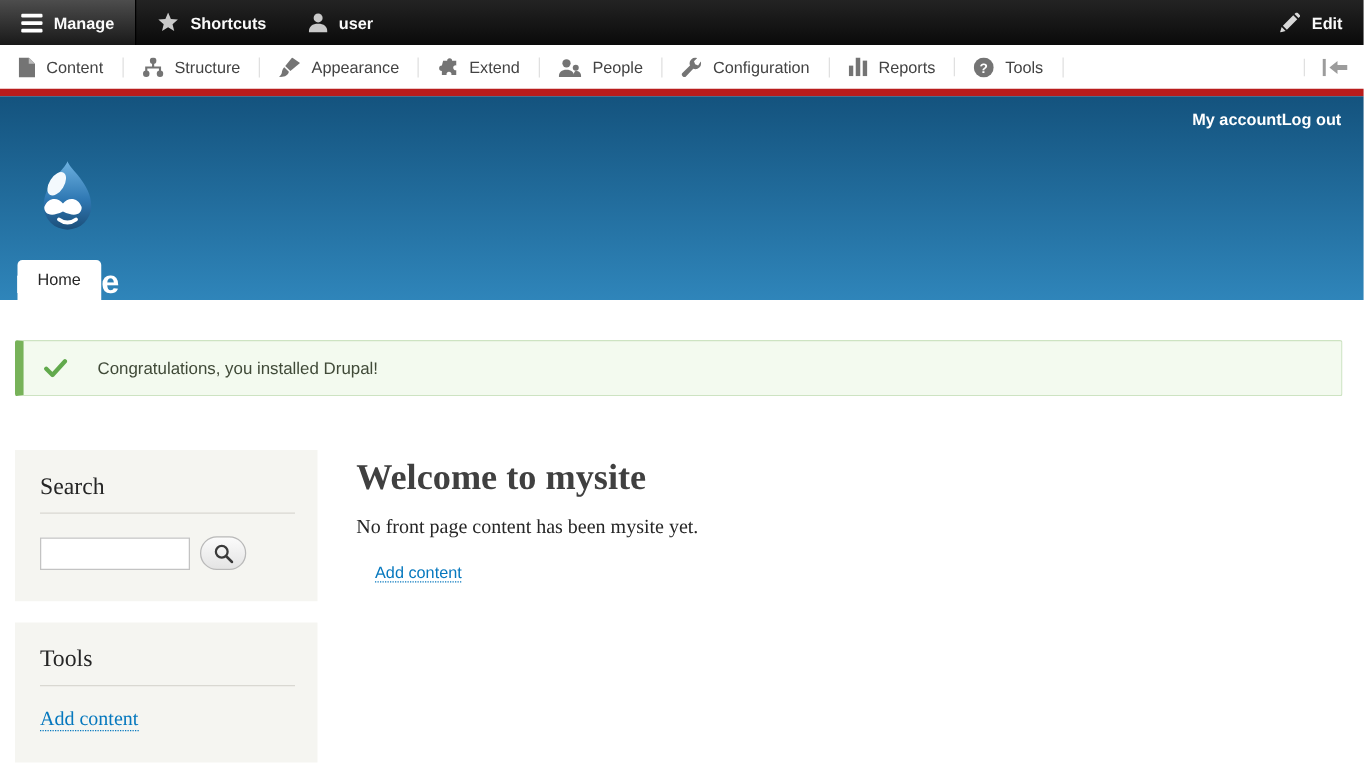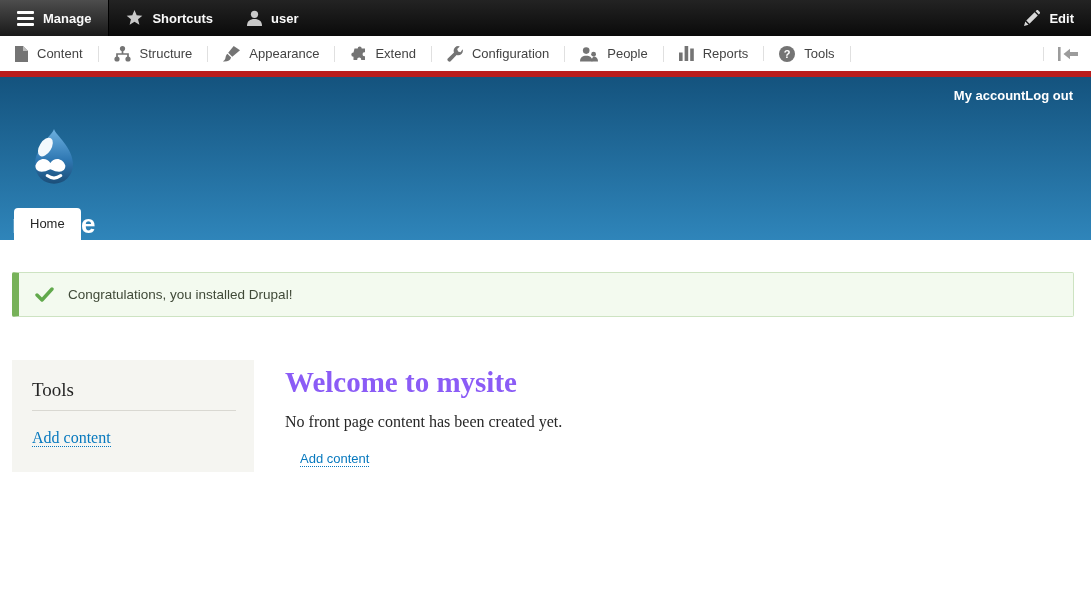--- a/index.html
+++ b/index.html
@@ -90,21 +90,21 @@
   }
 
   
   .messages {
     margin: 32px 17px 0 12px;
     background: #f3faef;
     border: 1px solid #cde3c2;
     border-left: 7px solid #77b259;
     border-radius: 2px;
     padding: 14px 16px;
-    display: flex; align-items: center; gap: 14px;
+    display: flex; align-items: center; gap: 24px;
     font-size: 13.5px; color: #404a38;
   }
 
   
   .layout {
     display: flex;
     margin-top: 43px;
     padding: 0 18px 0 12px;
     align-items: flex-start;
   }
@@ -143,21 +143,21 @@
     font-family: "Liberation Serif", serif;
     font-size: 16px; color: #0678be;
     text-decoration: none;
     border-bottom: 1px dotted #0678be;
     cursor: pointer;
   }
 
   .main { flex: 1; margin-left: 31px; padding-top: 6px; }
   .page-title {
     font-family: "Liberation Serif", serif;
-    font-size: 29px; font-weight: bold; color: #8b5cf6;
+    font-size: 29px; font-weight: bold; color: #404040;
     margin-bottom: 14px;
   }
   .page-body {
     font-family: "Liberation Serif", serif;
     font-size: 16px; color: #262626;
     margin-bottom: 18px;
   }
   .node-links { padding-left: 15px; }
   .add-content-link {
     font-size: 13px; color: #0678be;
@@ -239,36 +239,36 @@
   <div class="tray-item">
     <span class="tb-icon">
       <svg width="16" height="16" viewBox="0 0 16 16">
           <path d="M4.5 2.5h3.2a2 2 0 114 0h3.3v3.8a2 2 0 100 3.9v3.8h-3.9a2 2 0 10-3.8 0H3.5v-3.2a2 2 0 110-4.4z" fill="#747474"></path>
         </svg>
     </span>
     <span>Extend</span>
   </div>
   <div class="tray-item">
     <span class="tb-icon">
-      <svg width="16" height="16" viewBox="0 0 16 16">
-          <path d="M15.6 3.2a4.6 4.6 0 01-6 5.8l-5.5 5.7a2 2 0 11-2.8-2.8L7 6.4a4.6 4.6 0 015.8-6L10.2 3l.9 2.4 2.4.9z" fill="#747474"></path>
-        </svg>
-    </span>
-    <span>Configuration</span>
-  </div>
-  <div class="tray-item">
-    <span class="tb-icon">
       <svg width="18" height="16" viewBox="0 0 18 16">
           <circle cx="6.2" cy="4.6" r="3.3" fill="#747474"></circle>
           <path d="M0 15.5c0-4 2.5-5.7 6.2-5.7s6.2 1.7 6.2 5.7z" fill="#747474"></path>
           <circle cx="13.6" cy="8.2" r="2.4" fill="#747474"></circle>
           <path d="M11.5 15.5c.2-2.7 1-4.2 2.1-4.9 2.3.1 4.4 1.5 4.4 4.9z" fill="#747474"></path>
         </svg>
     </span>
     <span>People</span>
+  </div>
+  <div class="tray-item">
+    <span class="tb-icon">
+      <svg width="16" height="16" viewBox="0 0 16 16">
+          <path d="M15.6 3.2a4.6 4.6 0 01-6 5.8l-5.5 5.7a2 2 0 11-2.8-2.8L7 6.4a4.6 4.6 0 015.8-6L10.2 3l.9 2.4 2.4.9z" fill="#747474"></path>
+        </svg>
+    </span>
+    <span>Configuration</span>
   </div>
   <div class="tray-item">
     <span class="tb-icon">
       <svg width="15" height="15" viewBox="0 0 15 15">
           <rect x="0" y="6.5" width="3.6" height="8.5" fill="#747474"></rect>
           <rect x="5.6" y="0" width="3.6" height="15" fill="#747474"></rect>
           <rect x="11.2" y="2.5" width="3.6" height="12.5" fill="#747474"></rect>
         </svg>
     </span>
     <span>Reports</span>
@@ -326,29 +326,44 @@
     <svg width="19" height="15" viewBox="0 0 19 15">
         <path d="M2 8l5 5L17 2" fill="none" stroke="#61a94c" stroke-width="3.4" stroke-linecap="round" stroke-linejoin="round"></path>
       </svg>
   </span>
   <span>Congratulations, you installed Drupal!</span>
 </div>
 
 <div class="layout">
 
   <div class="sidebar">
+    <div class="block">
+      <h2 class="block-title">Search</h2>
+      <hr class="block-divider">
+      <div class="search-row">
+        <input class="search-input" type="text" placeholder="" style="">
+        <button class="search-button">
+          <span class="tb-icon">
+            <svg width="16" height="16" viewBox="0 0 16 16">
+                <circle cx="6.4" cy="6.4" r="4.7" fill="none" stroke="#3a3a3a" stroke-width="1.8"></circle>
+                <line x1="10" y1="10" x2="14.6" y2="14.6" stroke="#3a3a3a" stroke-width="2" stroke-linecap="round"></line>
+              </svg>
+          </span>
+        </button>
+      </div>
+    </div>
 
     <div class="block">
       <h2 class="block-title">Tools</h2>
       <hr class="block-divider">
       <a class="tools-link">Add content</a>
     </div>
   </div>
 
   <div class="main">
     <h1 class="page-title">Welcome to mysite</h1>
-    <p class="page-body">No front page content has been created yet.</p>
+    <p class="page-body">No front page content has been mysite yet.</p>
     <div class="node-links">
       <a class="add-content-link">Add content</a>
     </div>
   </div>
 
 </div>
 
 </body></html>

